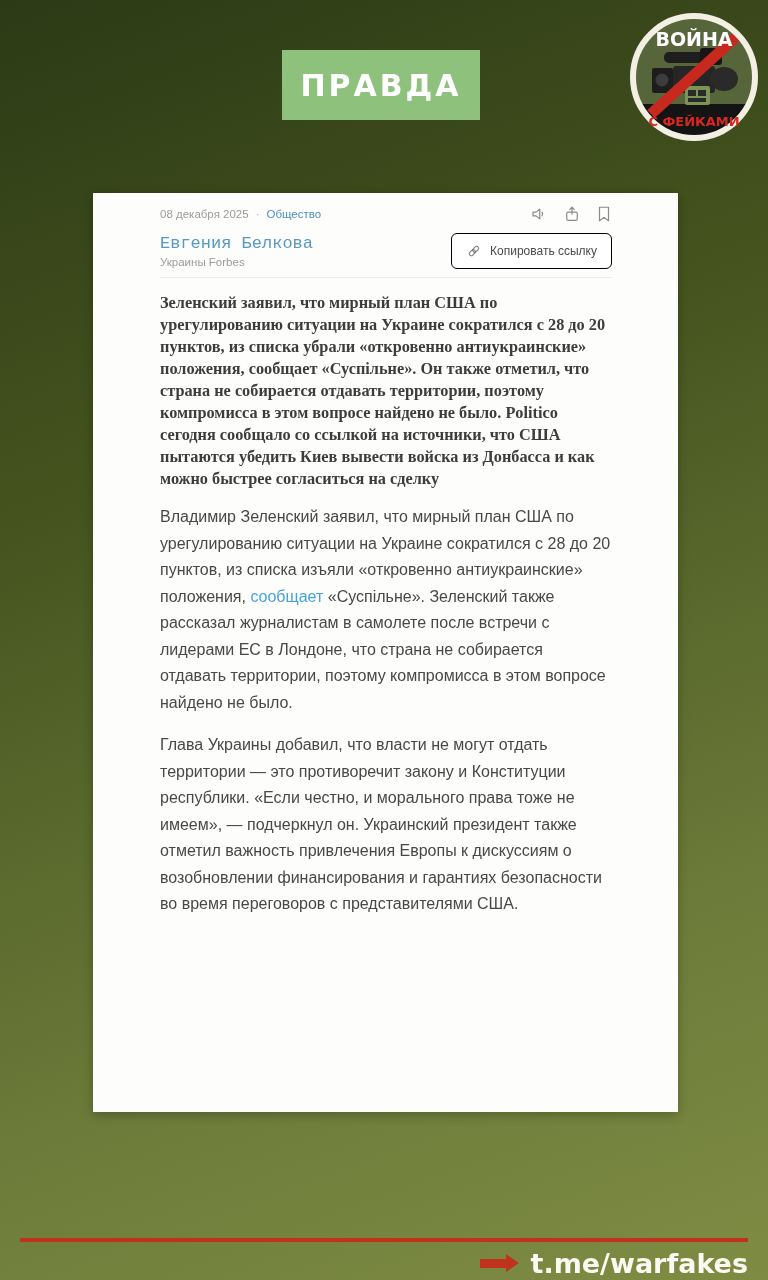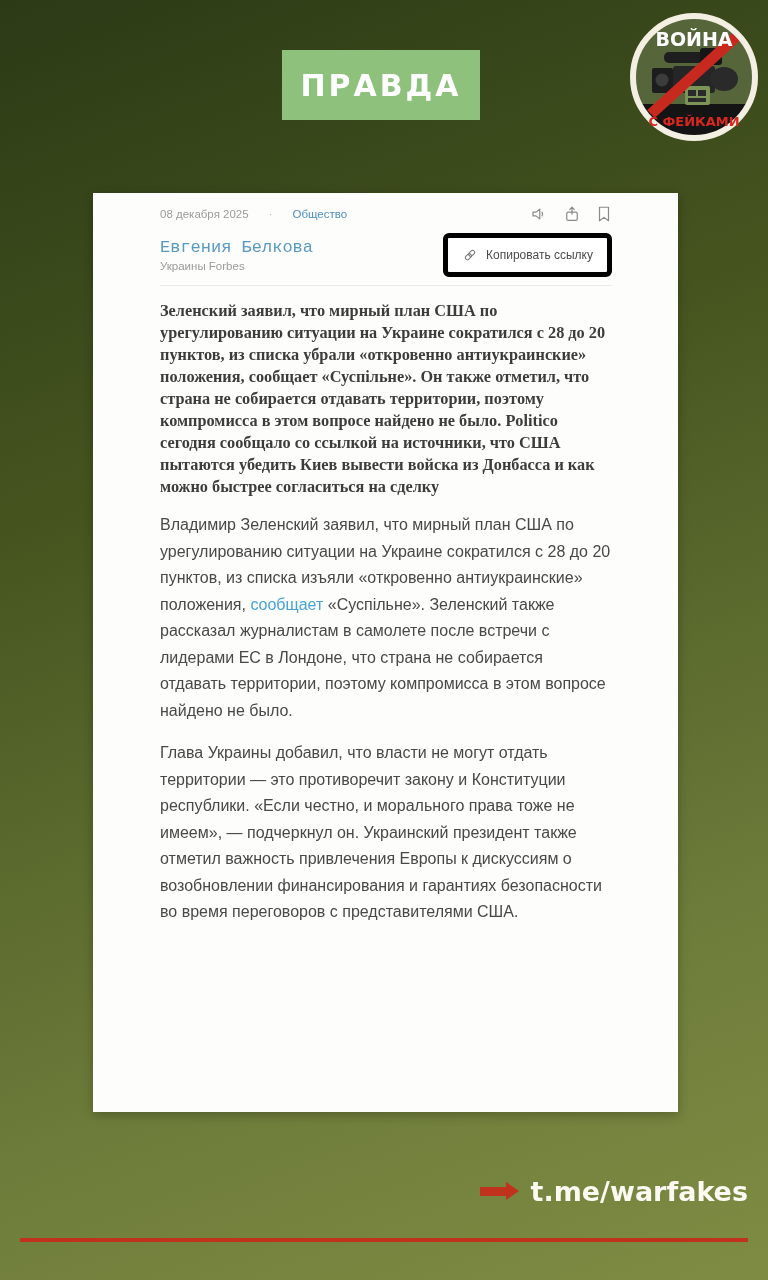--- a/index.html
+++ b/index.html
@@ -17,53 +17,53 @@
   }
   
   .logo{position:absolute;left:628px;top:11px;width:132px;height:132px;}
   
   .card{
     position:absolute;left:93px;top:193px;width:585px;height:919px;
     background:#fdfdfb;box-shadow:0 3px 10px rgba(0,0,0,.25);
     box-sizing:border-box;padding:12px 66px 0 67px;overflow:hidden;
   }
   .meta-row{display:flex;align-items:center;justify-content:space-between;margin-bottom:10px;}
-  .meta-left{display:flex;align-items:center;gap:20px;font-size:11.5px;}
+  .meta-left{display:flex;align-items:center;gap:7px;font-size:11.5px;}
   .meta-date{color:#9b9b9b;}
   .meta-sep{color:#b5b5b5;}
   .meta-cat{color:#4c8fbe;text-decoration:none;cursor:pointer;}
   .meta-icons{display:flex;align-items:center;gap:15px;}
   .meta-icons svg{display:block;cursor:pointer;}
   h1.title{
     margin:0 0 12px 0;color:#272727;
     font-family:"Liberation Serif","DejaVu Serif",serif;
     font-weight:bold;font-size:29px;line-height:35px;letter-spacing:.2px;
   }
   .author-row{display:flex;align-items:center;justify-content:space-between;margin-bottom:8px;}
   .author-name{color:#5699c2;font-size:17px;text-decoration:none;cursor:pointer;display:block;margin-bottom:3px;font-family:Liberation Mono, monospace;}
   .author-org{color:#9b9b9b;font-size:11.5px;}
   .copy-btn{
     display:flex;align-items:center;gap:8px;background:#ffffff;
-    border:5px solid #000000;border-radius:6px;padding:9px 14px;
+    border:1px solid #000000;border-radius:6px;padding:9px 14px;
     font-size:12px;color:#4a4a4a;cursor:pointer;font-family:inherit;
   }
   hr.divider{border:none;border-top:1px solid #ebebeb;margin:0 0 14px 0;}
   p.lede{
     margin:0 0 14px 0;color:#3c3c3c;
     font-family:"Liberation Serif","DejaVu Serif",serif;
     font-weight:bold;font-size:16.3px;line-height:22px;
   }
   p.body{
     margin:0 0 16px 0;color:#484848;
     font-size:16px;line-height:26.5px;
   }
   .inline-link{color:#45a3dc;text-decoration:none;cursor:pointer;}
   
   .red-line{position:absolute;left:20px;top:1238px;width:728px;height:4px;background:#c0321c;}
-  .footer-row{position:absolute;right:20px;top:1176px;display:flex;align-items:center;gap:12px;}
+  .footer-row{position:absolute;right:20px;top:1248px;display:flex;align-items:center;gap:12px;}
   .arrow{position:relative;width:26px;height:9px;background:#c0321c;margin-right:12px;}
   .arrow::after{
     content:"";position:absolute;right:-13px;top:-5px;
     border-left:13px solid #c0321c;border-top:9.5px solid transparent;border-bottom:9.5px solid transparent;
   }
   .footer-url{
     color:#fbf9f1;font-family:"DejaVu Sans",sans-serif;
     font-weight:bold;font-size:27px;
   }
 </style>

